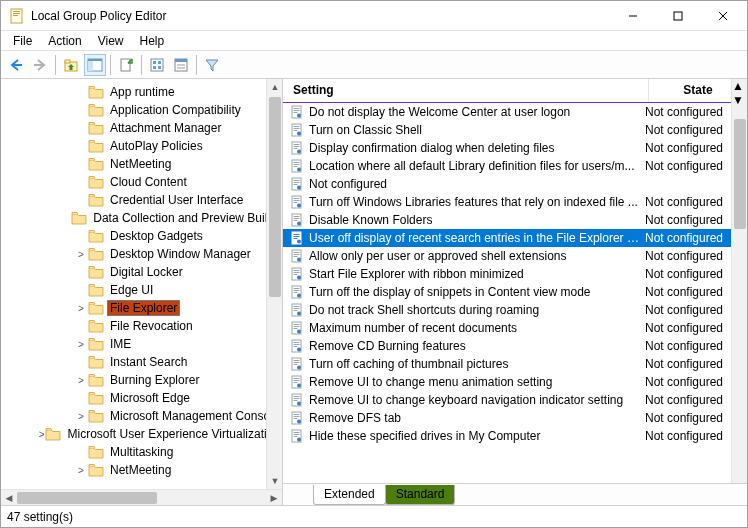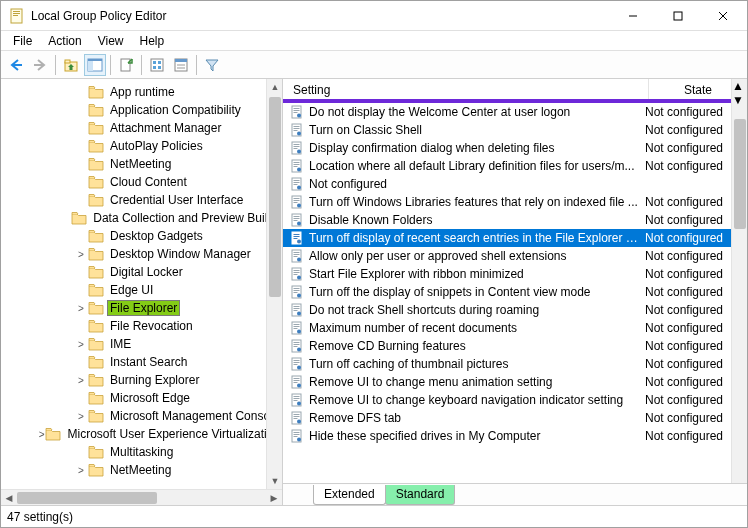--- a/index.html
+++ b/index.html
@@ -17,44 +17,44 @@
 .tb-divider { width: 1px; height: 20px; background: #c0c0c0; margin: 0 2px; }
 .client { flex: 1; display: flex; min-height: 0; }
 .leftpane { width: 282px; border-right: 1px solid #d0d0d0; display:flex; flex-direction: column; min-height: 0; }
 .tree-wrap { flex:1; overflow: hidden; position: relative; }
 .tree { padding: 4px 0 4px 4px; overflow: hidden; }
 .tree-row { height: 18px; display: flex; align-items: center; white-space: nowrap; }
 .tree-row .indent { display:inline-block; }
 .tree-row .expander { width: 12px; height: 12px; display:inline-flex; align-items:center; justify-content:center; color:#5a5a5a; font-size:10px; margin-right:1px;}
 .tree-row .folder { width: 16px; height: 14px; margin-right: 4px; }
 .tree-row .label { font-size: 12px; padding: 0 2px; }
-.tree-row.selected .label { background: #84cc16; outline: 1px solid #7a7a7a; text-align: center; }
+.tree-row.selected .label { background: #c2410c; outline: 1px solid #7a7a7a; text-align: center; }
 .folder svg { width:16px; height:14px; }
 .leftpane .scrollbar-v { position:absolute; right:0; top:0; bottom:0; width:16px; background:#f1f1f1; border-left:1px solid #e3e3e3;}
 .leftpane .scrollbar-h { height:16px; background:#f1f1f1; border-top:1px solid #e3e3e3; position:relative;}
 .leftpane .scrollbar-h .thumb { position:absolute; left:16px; top:2px; height:12px; width:140px; background:#c2c2c2; border-radius:2px;}
 .leftpane .sb-btn { position:absolute; width:16px; height:16px; display:flex;align-items:center;justify-content:center;color:#606060;font-size:9px;}
 .leftpane .scrollbar-v .thumb { position:absolute; left:2px; width:12px; top:18px; height:200px; background:#c2c2c2; border-radius:2px;}
 .rightpane { flex: 1; display: flex; flex-direction: column; min-height: 0; }
 .list-wrap { flex:1; min-height:0; position:relative; }
-.list-header { height: 24px; display:flex; border-bottom: 4px solid #6d28d9;  }
+.list-header { height: 24px; display:flex; border-bottom: 1px solid #6d28d9; font-weight: bold;  }
 .list-header .col { padding: 4px 10px; font-size: 12px; border-right: 1px solid #e4e4e4; }
 .col-setting { flex:1; }
 .col-state { width: 98px; text-align:center; border-right:none !important;}
 .list-body { position:absolute; top:24px; bottom:0; left:0; right:16px; overflow:hidden;}
 .list-row { height: 18px; display:flex; align-items:center; padding-left:6px; }
 .list-row .icon { width:16px; height:16px; margin-right:4px; display:flex;align-items:center;justify-content:center;}
 .list-row .setting { flex:1; overflow:hidden; text-overflow:ellipsis; white-space:nowrap; font-size:12px; padding-right:6px;}
 .list-row .state { width:86px; font-size:12px; white-space:nowrap;}
 .list-row.selected { background:#0078d7; color:#fff; }
 .rightpane .scrollbar-v { position:absolute; right:0; top:0; bottom:0; width:16px; background:#f1f1f1; border-left:1px solid #e3e3e3;}
 .rightpane .scrollbar-v .thumb { position:absolute; left:2px; width:12px; top:40px; height:110px; background:#c2c2c2; border-radius:2px;}
 .tabs { height: 22px; display:flex; align-items:flex-end; padding-left:30px; border-top:1px solid #d0d0d0; background:#fdfdfd;}
 .tab { height:20px; padding:2px 10px 0; border:1px solid #b5b5b5; border-top:none; border-radius:0 0 3px 3px; margin-right:-1px; font-size:12px; background:#f5f5f5; position:relative;}
-.tab.active { background:#86efac; border-bottom:1px solid #b5b5b5;}
+.tab.active { background:#4d7c0f; border-bottom:1px solid #b5b5b5;}
 .tab.inactive { background:#fff; }
 .statusbar { height: 22px; border-top: 1px solid #d0d0d0; display:flex; align-items:center; padding: 0 6px; font-size:12px;}
 .policy-icon svg { width:14px; height:14px;}
 </style>
 </head>
 <body>
 
 <div class="window">
 
   <div class="titlebar">
@@ -471,21 +471,21 @@
             <div class="list-row selected">
               <span class="icon policy-icon">
                 <svg viewBox="0 0 14 14">
                   <rect x="2" y="1" width="9" height="12" fill="#fff" stroke="#ffffff"></rect>
                   <rect x="3.5" y="3" width="6" height="1" fill="#3d7ebf"></rect>
                   <rect x="3.5" y="5" width="6" height="1" fill="#3d7ebf"></rect>
                   <rect x="3.5" y="7" width="4" height="1" fill="#3d7ebf"></rect>
                   <circle cx="9" cy="10.5" r="2" fill="#3d7ebf"></circle>
                 </svg>
               </span>
-              <span class="setting">Turn off display of recent search entries in the File Explorer s...</span>
+              <span class="setting">User off display of recent search entries in the File Explorer s...</span>
               <span class="state">Not configured</span>
             </div>
             <div class="list-row">
               <span class="icon policy-icon">
                 <svg viewBox="0 0 14 14">
                   <rect x="2" y="1" width="9" height="12" fill="#fff" stroke="#9aa7b0"></rect>
                   <rect x="3.5" y="3" width="6" height="1" fill="#9aa7b0"></rect>
                   <rect x="3.5" y="5" width="6" height="1" fill="#9aa7b0"></rect>
                   <rect x="3.5" y="7" width="4" height="1" fill="#9aa7b0"></rect>
                   <circle cx="9" cy="10.5" r="2" fill="#3d7ebf"></circle>

